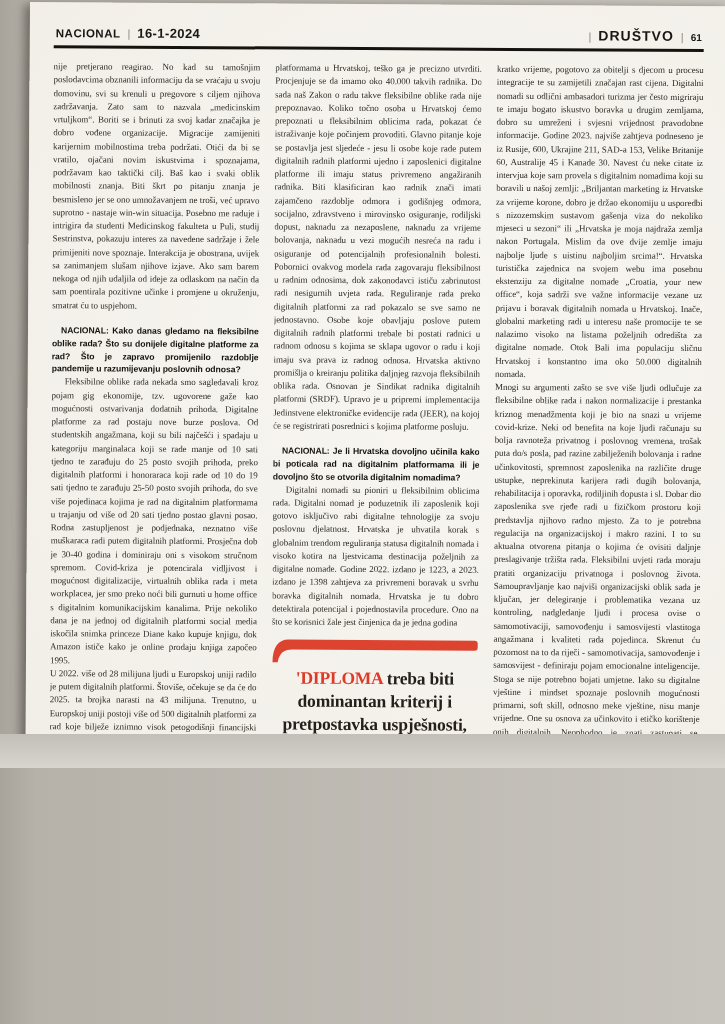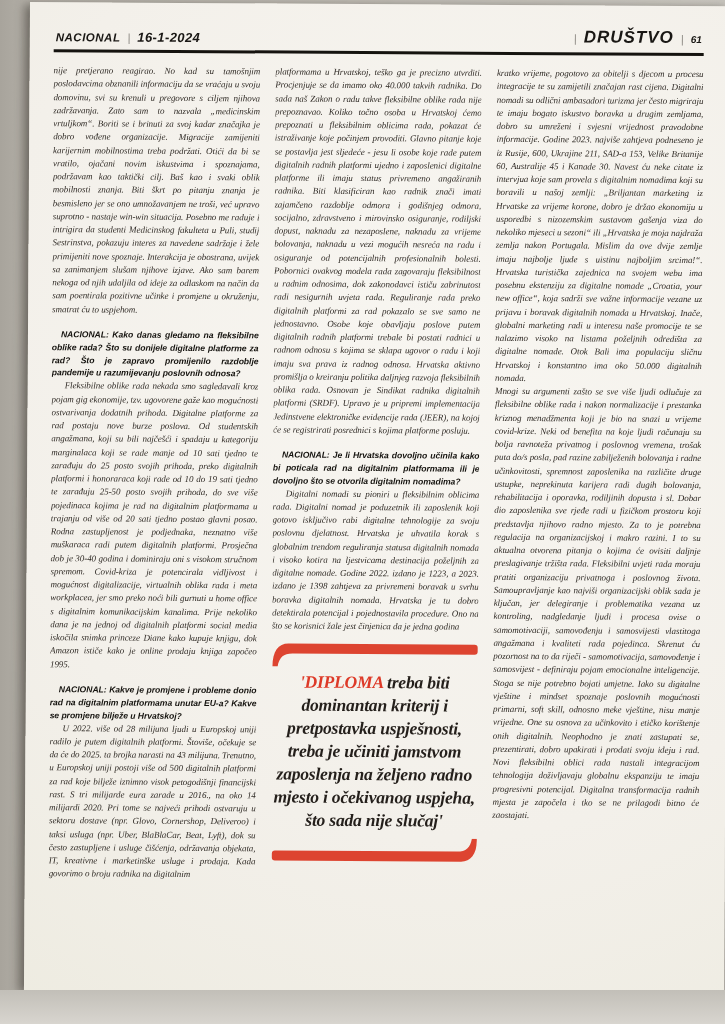--- a/index.html
+++ b/index.html
@@ -1,21 +1,21 @@
 <!DOCTYPE html>
 <html><head>
 <meta charset="utf-8">
 <style>
   html,body{margin:0;padding:0;}
   body{
     width:725px;height:1024px;overflow:hidden;
     background:linear-gradient(90deg,#a8a49c 0%,#b6b2aa 5%,#c7c4bd 100%);
     font-family:"Liberation Serif",serif;
   }
-  .scan-stage{position:relative;width:725px;height:1024px;overflow:hidden;font-style:italic;}
+  .scan-stage{position:relative;width:725px;height:768px;overflow:hidden;}
   .scan-stage::after{ 
     content:"";position:absolute;left:0;right:0;bottom:0;height:34px;
     background:linear-gradient(180deg,#c2bfb8,#d8d5cf);z-index:3;
   }
   .paper{
     position:absolute;left:30px;top:2px;width:700px;height:988px;
     background:
       radial-gradient(120% 90% at 60% 35%,#f8f6f1 0%,#f3f0ea 55%,#eceade 100%);
     transform:rotate(0.35deg);transform-origin:top left;
     box-shadow:-6px 2px 10px rgba(60,55,48,.45), 0 6px 10px rgba(60,55,48,.35);
@@ -26,21 +26,21 @@
   
   .masthead{
     display:flex;justify-content:space-between;align-items:flex-end;
     font-family:"Liberation Sans",sans-serif;color:#191714;
     padding:0 2px 5px 2px;
   }
   .mast-left,.mast-right{display:flex;align-items:baseline;gap:7px;}
   .mag-name{font-weight:bold;font-size:11.5px;letter-spacing:.5px;}
   .mast-sep{color:#8d8a84;font-weight:normal;font-size:11px;}
   .mag-date{font-weight:bold;font-size:13px;letter-spacing:.4px;}
-  .section-name{font-weight:bold;font-size:17px;letter-spacing:1px;}
+  .section-name{font-weight:bold;font-size:14px;letter-spacing:1px;}
   .page-num{font-weight:bold;font-size:10px;}
   .mast-rule{height:3px;background:#15130f;margin:0 0 12px 0;}
 
   
   .cols{display:flex;gap:15px;height:926px;overflow:hidden;}
   .col{flex:1 1 0;overflow:hidden;color:#2f2a25;}
   .col p{margin:0;font-size:9px;line-height:13.25px;text-align:justify;letter-spacing:-0.05px;}
   .col p.body{font-family:"Liberation Serif",serif;}
   .col p.q{
     font-family:"Liberation Sans",sans-serif;font-weight:bold;
@@ -80,21 +80,20 @@
           <span class="page-num">61</span>
         </div>
       </div>
       <div class="mast-rule"></div>
 
       <div class="cols">
         <div class="col">
             <p class="body">nije pretjerano reagirao. No kad su tamošnjim poslodavcima obznanili informaciju da se vraćaju u svoju domovinu, svi su krenuli u pregovore s ciljem njihova zadržavanja. Zato sam to nazvala „medicinskim vrtuljkom“. Boriti se i brinuti za svoj kadar značajka je dobro vođene organizacije. Migracije zamijeniti karijernim mobilnostima treba podržati. Otići da bi se vratilo, ojačani novim iskustvima i spoznajama, podržavam kao taktički cilj. Baš kao i svaki oblik mobilnosti znanja. Biti škrt po pitanju znanja je besmisleno jer se ono umnožavanjem ne troši, već upravo suprotno - nastaje win-win situacija. Posebno me raduje i intrigira da studenti Medicinskog fakulteta u Puli, studij Sestrinstva, pokazuju interes za navedene sadržaje i žele primijeniti nove spoznaje. Interakcija je obostrana, uvijek sa zanimanjem slušam njihove izjave. Ako sam barem nekoga od njih udaljila od ideje za odlaskom na način da sam poentirala pozitivne učinke i promjene u okruženju, smatrat ću to uspjehom.</p>
             <p class="q">NACIONAL: Kako danas gledamo na fleksibilne oblike rada? Što su donijele digitalne platforme za rad? Što je zapravo promijenilo razdoblje pandemije u razumijevanju poslovnih odnosa?</p>
             <p class="body">Fleksibilne oblike rada nekada smo sagledavali kroz pojam gig ekonomije, tzv. ugovorene gaže kao mogućnosti ostvarivanja dodatnih prihoda. Digitalne platforme za rad postaju nove burze poslova. Od studentskih angažmana, koji su bili najčešći i spadaju u kategoriju marginalaca koji se rade manje od 10 sati tjedno te zarađuju do 25 posto svojih prihoda, preko digitalnih platformi i honoraraca koji rade od 10 do 19 sati tjedno te zarađuju 25-50 posto svojih prihoda, do sve više pojedinaca kojima je rad na digitalnim platformama u trajanju od više od 20 sati tjedno postao glavni posao. Rodna zastupljenost je podjednaka, neznatno više muškaraca radi putem digitalnih platformi. Prosječna dob je 30-40 godina i dominiraju oni s visokom stručnom spremom. Covid-kriza je potencirala vidljivost i mogućnost digitalizacije, virtualnih oblika rada i meta workplacea, jer smo preko noći bili gurnuti u home office s digitalnim komunikacijskim kanalima. Prije nekoliko dana je na jednoj od digitalnih platformi social media iskočila snimka princeze Diane kako kupuje knjigu, dok Amazon ističe kako je online prodaju knjiga započeo 1995.</p>
-            <p class="q">NACIONAL: Kakve je promjene i probleme donio rad na digitalnim platformama unutar EU-a? Kakve se promjene bilježe u Hrvatskoj?</p>
             <p class="body">U 2022. više od 28 milijuna ljudi u Europskoj uniji radilo je putem digitalnih platformi. Štoviše, očekuje se da će do 2025. ta brojka narasti na 43 milijuna. Trenutno, u Europskoj uniji postoji više od 500 digitalnih platformi za rad koje bilježe iznimno visok petogodišnji financijski rast. S tri milijarde eura zarade u 2016., na oko 14 milijardi 2020. Pri tome se najveći prihodi ostvaruju u sektoru dostave (npr. Glovo, Cornershop, Deliveroo) i taksi usluga (npr. Uber, BlaBlaCar, Beat, Lyft), dok su često zastupljene i usluge čišćenja, održavanja objekata, IT, kreativne i marketinške usluge i prodaja. Kada govorimo o broju radnika na digitalnim</p>
           </div>
         <div class="col">
             <p class="body">platformama u Hrvatskoj, teško ga je precizno utvrditi. Procjenjuje se da imamo oko 40.000 takvih radnika. Do sada naš Zakon o radu takve fleksibilne oblike rada nije prepoznavao. Koliko točno osoba u Hrvatskoj ćemo prepoznati u fleksibilnim oblicima rada, pokazat će istraživanje koje počinjem provoditi. Glavno pitanje koje se postavlja jest sljedeće - jesu li osobe koje rade putem digitalnih radnih platformi ujedno i zaposlenici digitalne platforme ili imaju status privremeno angažiranih radnika. Biti klasificiran kao radnik znači imati zajamčeno razdoblje odmora i godišnjeg odmora, socijalno, zdravstveno i mirovinsko osiguranje, rodiljski dopust, naknadu za nezaposlene, naknadu za vrijeme bolovanja, naknadu u vezi mogućih nesreća na radu i osiguranje od potencijalnih profesionalnih bolesti. Pobornici ovakvog modela rada zagovaraju fleksibilnost u radnim odnosima, dok zakonodavci ističu zabrinutost radi nesigurnih uvjeta rada. Reguliranje rada preko digitalnih platformi za rad pokazalo se sve samo ne jednostavno. Osobe koje obavljaju poslove putem digitalnih radnih platformi trebale bi postati radnici u radnom odnosu s kojima se sklapa ugovor o radu i koji imaju sva prava iz radnog odnosa. Hrvatska aktivno promišlja o kreiranju politika daljnjeg razvoja fleksibilnih oblika rada. Osnovan je Sindikat radnika digitalnih platformi (SRDF). Upravo je u pripremi implementacija Jedinstvene elektroničke evidencije rada (JEER), na kojoj će se registrirati posrednici s kojima platforme posluju.</p>
             <p class="q">NACIONAL: Je li Hrvatska dovoljno učinila kako bi poticala rad na digitalnim platformama ili je dovoljno što se otvorila digitalnim nomadima?</p>
             <p class="body">Digitalni nomadi su pioniri u fleksibilnim oblicima rada. Digitalni nomad je poduzetnik ili zaposlenik koji gotovo isključivo rabi digitalne tehnologije za svoju poslovnu djelatnost. Hrvatska je uhvatila korak s globalnim trendom reguliranja statusa digitalnih nomada i visoko kotira na ljestvicama destinacija poželjnih za digitalne nomade. Godine 2022. izdano je 1223, a 2023. izdano je 1398 zahtjeva za privremeni boravak u svrhu boravka digitalnih nomada. Hrvatska je tu dobro detektirala potencijal i pojednostavila procedure. Ono na što se korisnici žale jest činjenica da je jedna godina</p>
             <div class="pullquote">
               <svg class="pq-swoosh" viewBox="0 0 200 24" preserveAspectRatio="none">
                 <path d="M16,1 H196 Q199,1 199,4 V8 Q199,11 196,11 H20 C11,11 7,15 5.5,24 L0.5,24 C0.5,9 6,1 16,1 Z"></path>
               </svg>

